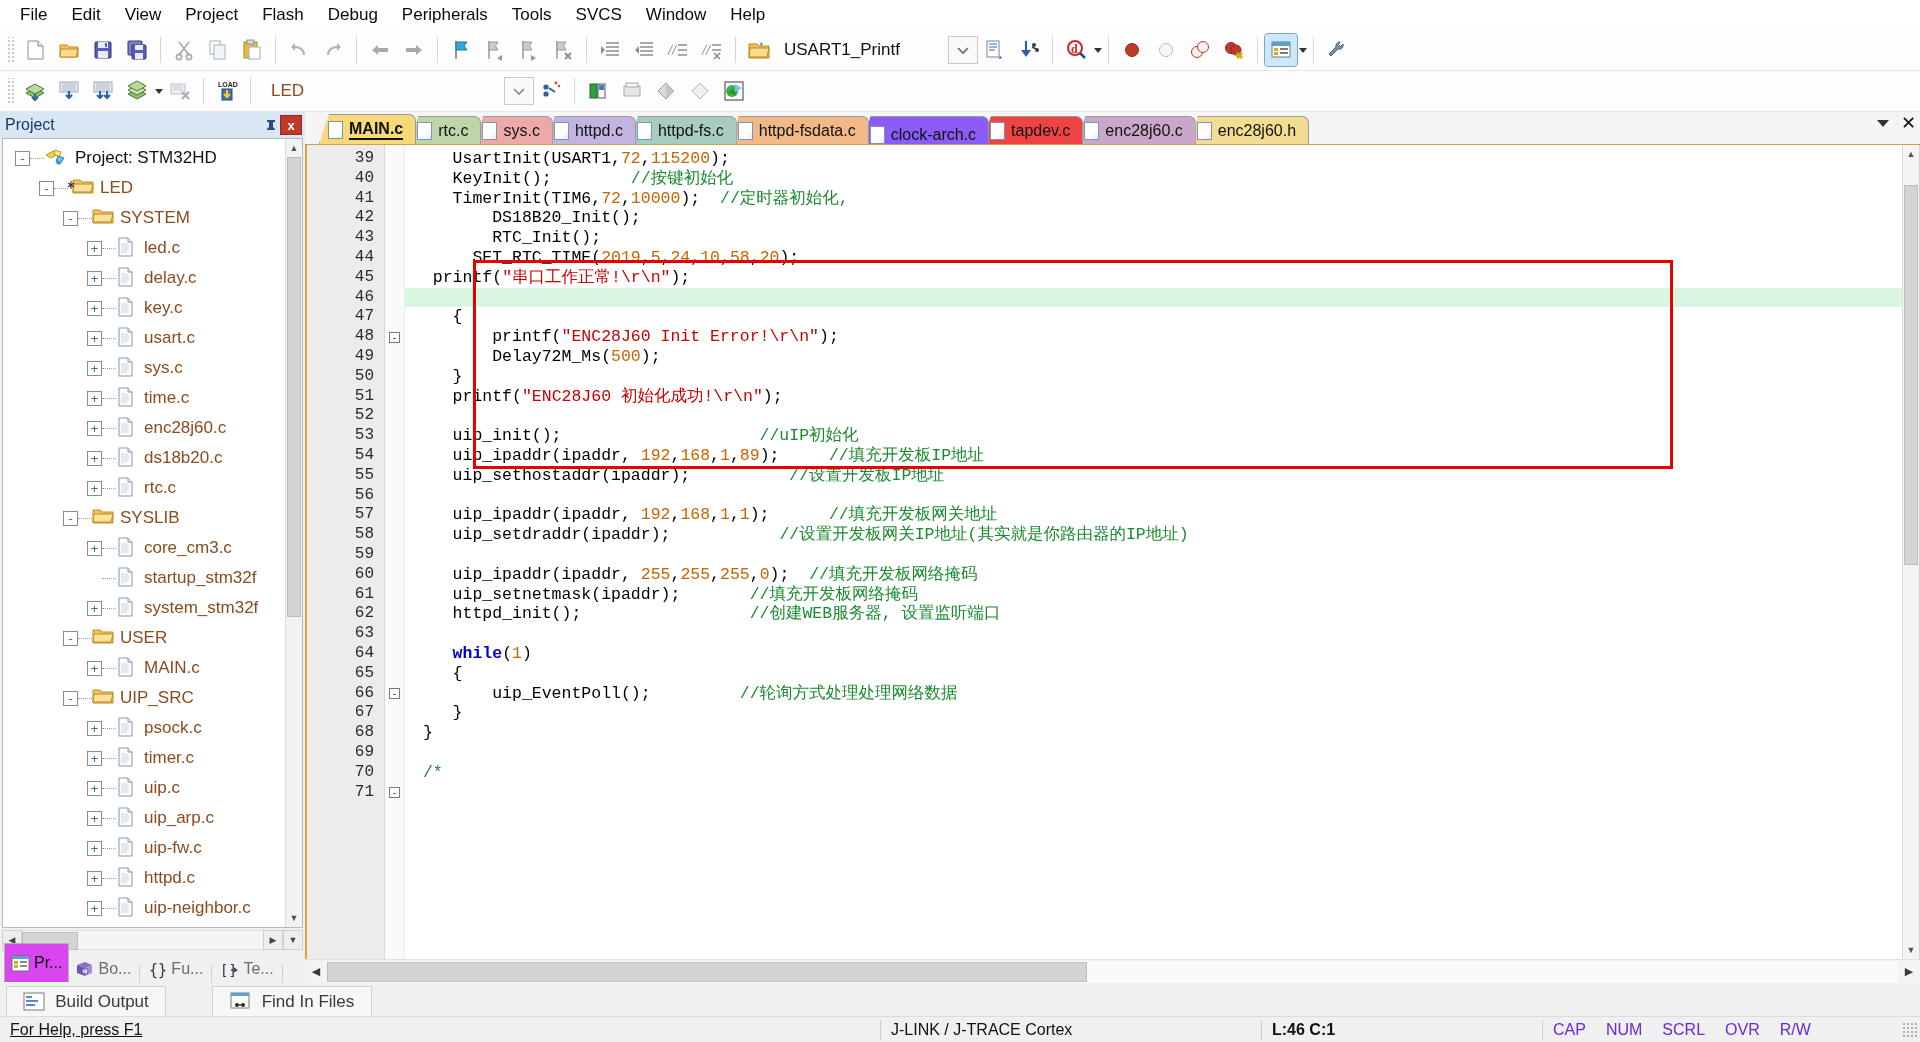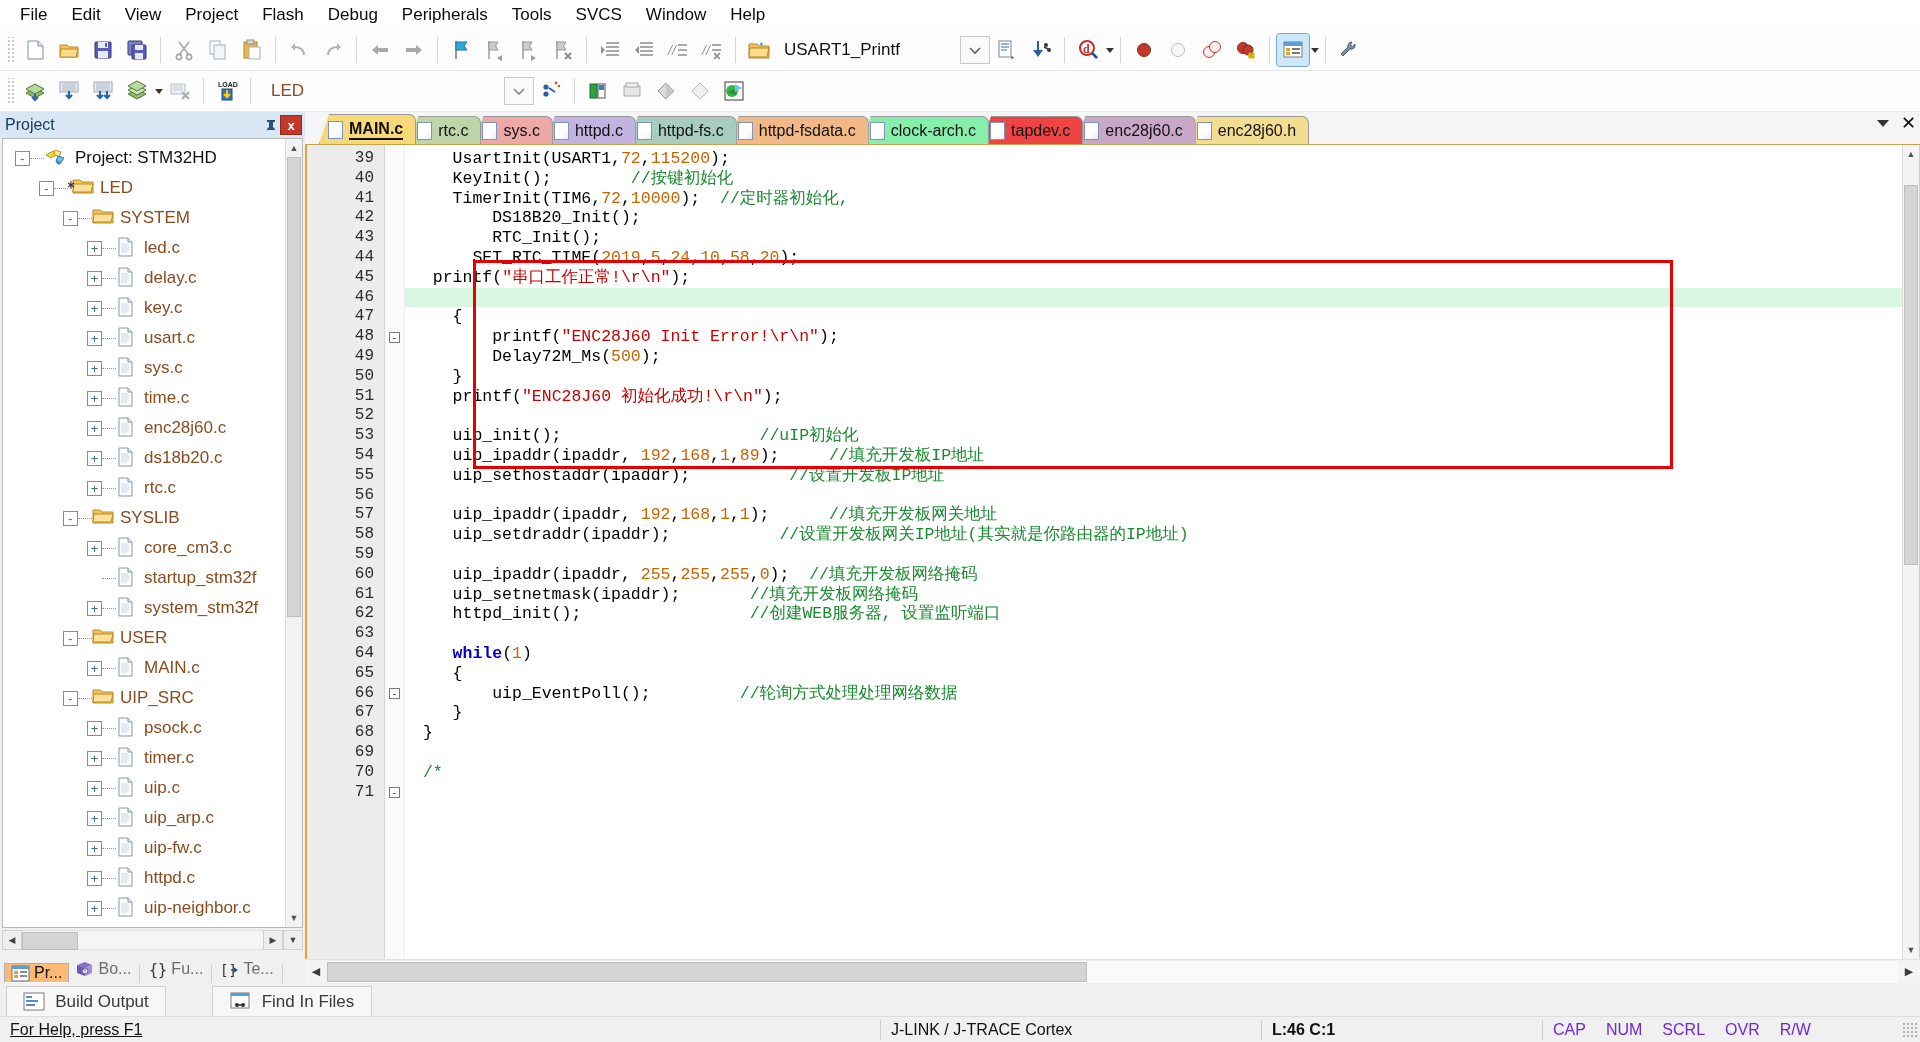--- a/index.html
+++ b/index.html
@@ -58,21 +58,21 @@
   .tscroll .arrowup { top:0; } .tscroll .arrowdn { bottom:0; }
 
   .hscrollrow { height:22px; display:flex; align-items:center; background:#f0f0f0; margin:1px 2px 0 2px; }
   .hs-arrow { width:20px;height:20px;background:#eee;border:1px solid #cfcfcf;display:flex;align-items:center;justify-content:center;font-size:9px;color:#444; }
   .hs-track { flex:1; height:20px; background:#f5f5f5; border-top:1px solid #e0e0e0; border-bottom:1px solid #e0e0e0;}
   .hs-thumb { width:56px;height:18px;background:#d4d4d4;border:1px solid #bdbdbd;margin:1px 0 0 0;}
   .spin { width:20px;height:20px;background:#eee;border:1px solid #cfcfcf;display:flex;align-items:center;justify-content:center;font-size:9px;color:#444;}
 
   .projtabs { height:32px; display:flex; align-items:flex-end; background:#f0f0f0; flex:0 0 32px; padding-left:4px;}
   .ptab { height:28px; display:flex; align-items:center; padding:0 6px; font-size:16px; color:#6d6d6d; gap:4px;}
-  .ptab.sel { background:#fdba74; border:1px solid #b0b0b0; border-bottom:1px solid #fff; color:#111; height:20px; }
+  .ptab.sel { background:#d946ef; border:1px solid #b0b0b0; border-bottom:1px solid #fff; color:#111; height:40px; }
   .ptab .tico { width:19px; height:19px; flex:0 0 19px; }
   .pt-sep { width:1px; height:18px; background:#cfcfcf; margin:0 2px; }
 
   
   .editor { flex:1 1 auto; display:flex; flex-direction:column; min-width:0; background:#fff; }
   .tabstrip { height:33px; flex:0 0 33px; background:#f5f5f5; display:flex; align-items:flex-end; position:relative; border-bottom:1px solid #c8a24b; }
   .etab { height:28px; display:flex; align-items:center; gap:6px; padding:0 12px 0 8px; margin-right:-8px;
           border:1px solid #9a9a9a; border-bottom:none; border-radius:7px 7px 0 0; font-size:16px; color:#111; position:relative;
           clip-path: polygon(10px 0, 100% 0, 100% 100%, 0 100%); }
   .etab .fico { width:15px; height:18px; background:linear-gradient(135deg,#ffffff 60%,#e6ebf3); border:1px solid #7f95b5; flex:0 0 15px; }
@@ -302,21 +302,21 @@
 
     <div class="sep"></div>
 
     <div class="tb-btn">
       <svg width="24" height="22" viewBox="0 0 24 22">
           <path d="M2 5h8l2 2h10v12H2z" fill="#f5c25a" stroke="#b6871e"></path>
           <path d="M3 9h19l-2 9H2z" fill="#fcdb8e" stroke="#b6871e"></path>
           <path d="M14 3l2 2-2 2-1-1z" fill="#4a8ed0"></path>
         </svg>
     </div>
-    <div style="font-size:17px;color:#111;margin-left:8px;margin-right:20px;white-space:nowrap;">USART1_Printf</div>
+    <div style="font-size:17px;color:#111;margin-left:8px;margin-right:8px;white-space:nowrap;">USART1_Printf</div>
 
     <div style="width:40px;"></div>
 
     <div style="width:30px;height:28px;background:#fafafa;border:1px solid #c9c9c9;display:flex;align-items:center;justify-content:center;">
       <svg width="14" height="10" viewBox="0 0 14 10">
           <path d="M2 3l5 5 5-5" stroke="#666" stroke-width="1.6" fill="none"></path>
         </svg>
     </div>
 
     <div class="tb-btn">
@@ -950,21 +950,21 @@
               <span class="t">httpd.c</span>
             </div>
             <div class="etab" style="background: rgb(169, 204, 192); z-index: 36;">
               <span class="fico"></span>
               <span class="t">httpd-fs.c</span>
             </div>
             <div class="etab" style="background: rgb(242, 184, 135); z-index: 35;">
               <span class="fico"></span>
               <span class="t">httpd-fsdata.c</span>
             </div>
-            <div class="etab" style="background: #86efac; z-index: 34;">
+            <div class="etab" style="background: #8b5cf6; z-index: 34; align-items: flex-end;">
               <span class="fico"></span>
               <span class="t">clock-arch.c</span>
             </div>
             <div class="etab" style="background: #ef4444; z-index: 33;">
               <span class="fico"></span>
               <span class="t">tapdev.c</span>
             </div>
             <div class="etab" style="background: rgb(201, 167, 201); z-index: 32;">
               <span class="fico"></span>
               <span class="t">enc28j60.c</span>

